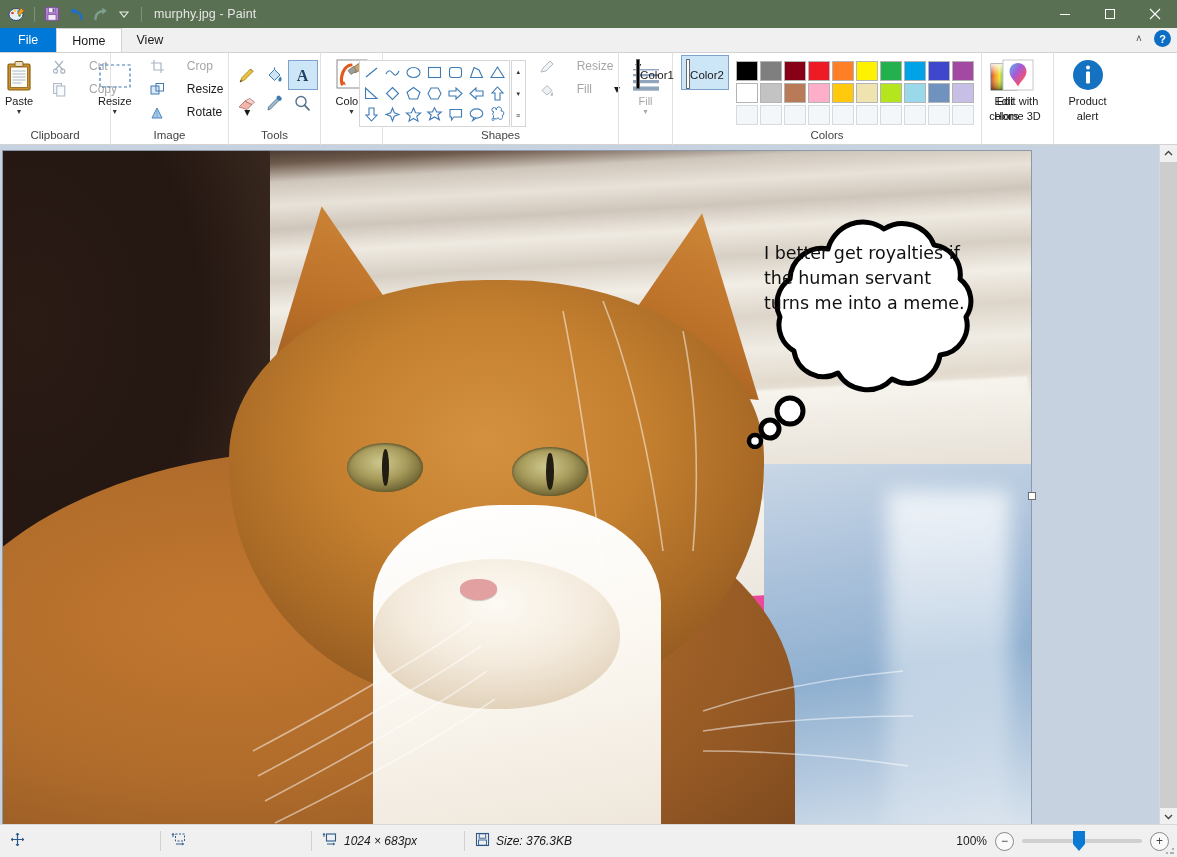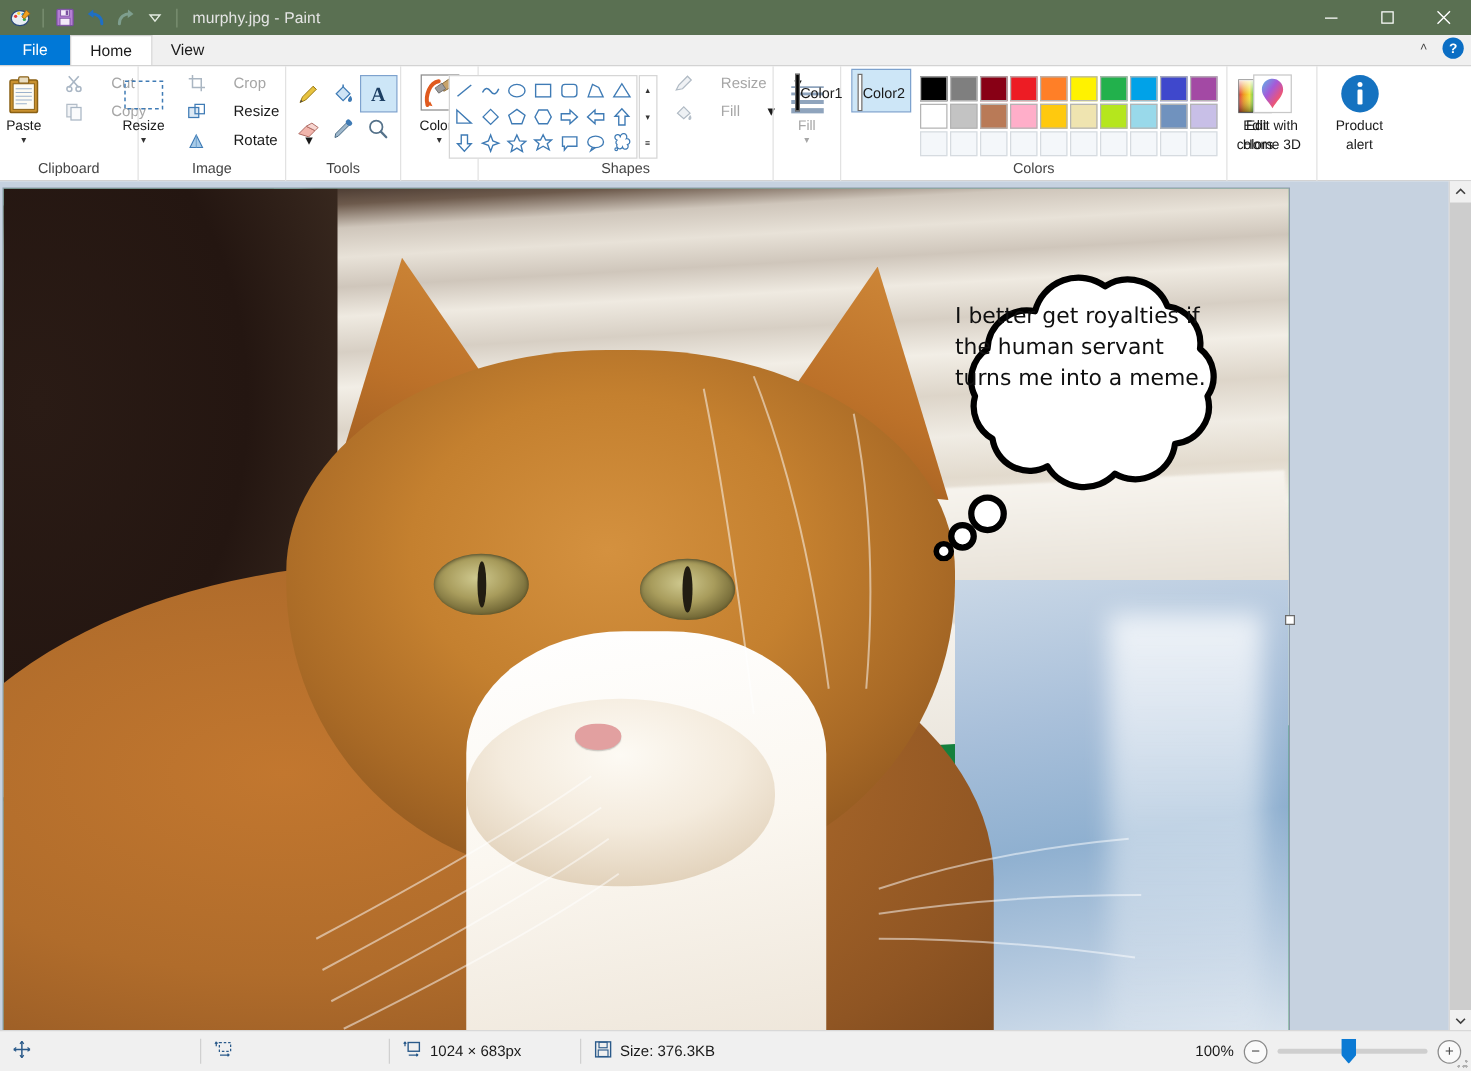--- a/index.html
+++ b/index.html
@@ -96,21 +96,21 @@
   .colorbig .chip{width:30px;height:30px;border:1px solid #6b6b6b;box-sizing:border-box;}
   .colorbig .lbl{font-size:11.5px;text-align:center;line-height:12px;margin-top:2px;}
 
   
   .workarea{
     position:absolute;left:0;top:145px;width:1177px;height:680px;
     background:#c6d2e0;overflow:hidden;
   }
   .canvaswrap{position:absolute;left:3px;top:6px;width:1028px;height:680px;background:#fff;
     box-shadow:0 0 0 1px #8b99aa;}
-  .photo{position:absolute;left:0;top:0;width:1028px;height:680px;overflow:hidden;background:#15803d;}
+  .photo{position:absolute;left:0;top:0;width:1028px;height:680px;overflow:hidden;background:#ec4899;}
 
   
   .p-blinds{position:absolute;left:0;top:0;width:100%;height:62%;
     background:
       linear-gradient(180deg,#4a3a31 0%,#6d5a4c 3%,#cfc6bb 7%,#e8e2d8 12%,#cfc6bb 17%,
         #efeae1 22%,#d7cfc4 28%,#f2eee6 34%,#ddd5c9 41%,#f0ece4 48%,#e2dacd 55%,#f4f1ea 62%,#e6ded2 70%,#f5f2ec 80%,#ece7de 100%);
     transform:rotate(-3.2deg) scale(1.12);transform-origin:50% 30%;
   }
   .p-darkleft{position:absolute;left:0;top:0;width:26%;height:72%;
     background:radial-gradient(140% 110% at 10% 35%,#2a1b15 0%,#241611 45%,#3a2a20 75%,rgba(58,42,32,0) 100%);}
@@ -160,21 +160,21 @@
   .vscroll{position:absolute;right:0;top:145px;width:17px;height:680px;background:#f0f0f0;border-left:1px solid #d8d8d8;}
   .vthumb{position:absolute;left:0;top:17px;width:17px;height:646px;background:#cdcdcd;}
   .sbtn{width:17px;height:17px;display:flex;align-items:center;justify-content:center;font-size:7px;color:#505050;background:#f0f0f0;}
   .sbtn.bot{position:absolute;bottom:0;left:0;}
 
   
   .statusbar{
     position:absolute;left:0;bottom:0;width:1177px;height:32px;background:#f0f0f0;
     border-top:1px solid #d8d8d8;display:flex;align-items:center;font-size:12px;color:#1a1a1a;
   }
-  .stcell{display:flex;align-items:center;gap:6px;height:20px;padding:0 10px;box-sizing:border-box;}
+  .stcell{display:flex;align-items:center;gap:6px;height:20px;padding:0 10px;box-sizing:border-box;font-style:italic;}
   .stdiv{width:1px;height:20px;background:#d0d0d0;}
   .zoomwrap{position:absolute;right:8px;display:flex;align-items:center;gap:8px;height:32px;}
   .zbtn{width:17px;height:17px;border-radius:50%;border:1px solid #8a8a8a;color:#444;
     display:flex;align-items:center;justify-content:center;font-size:12px;line-height:1;background:#fafafa;}
   .ztrack{position:relative;width:120px;height:4px;background:#cfcfcf;border-radius:2px;}
   .zthumb{position:absolute;left:51px;top:-8px;width:12px;height:20px;background:#0b7ad4;
     clip-path:polygon(0 0,100% 0,100% 65%,50% 100%,0 65%);}
   .grip{position:absolute;right:2px;bottom:2px;width:10px;height:10px;
     background:
       radial-gradient(circle at 2px 8px,#b0b0b0 1px,transparent 1.2px),

